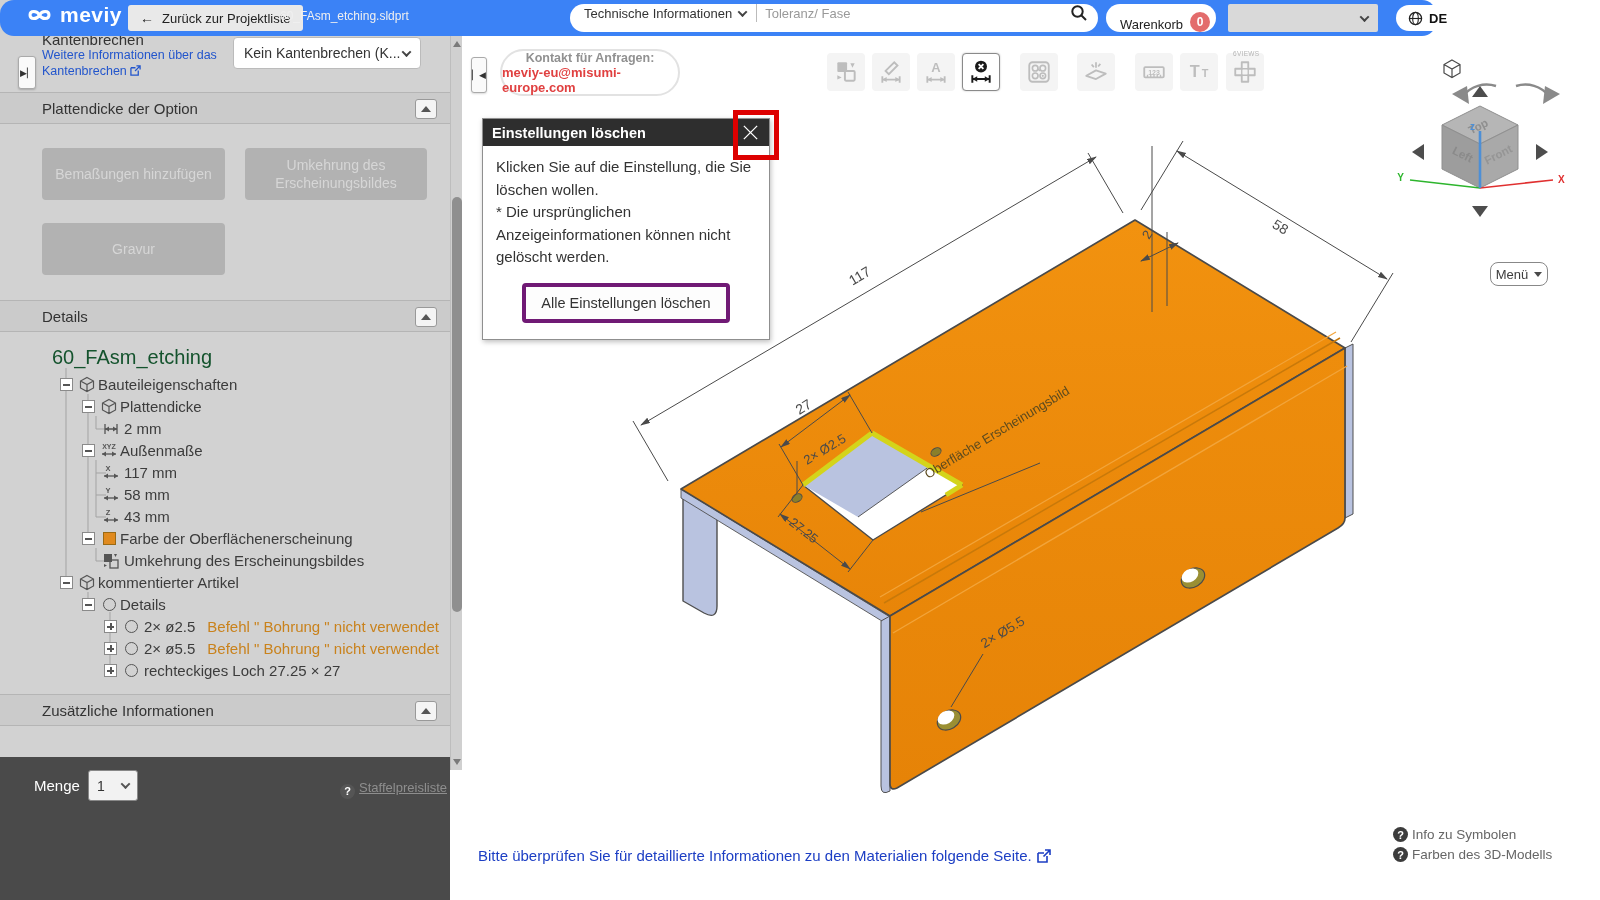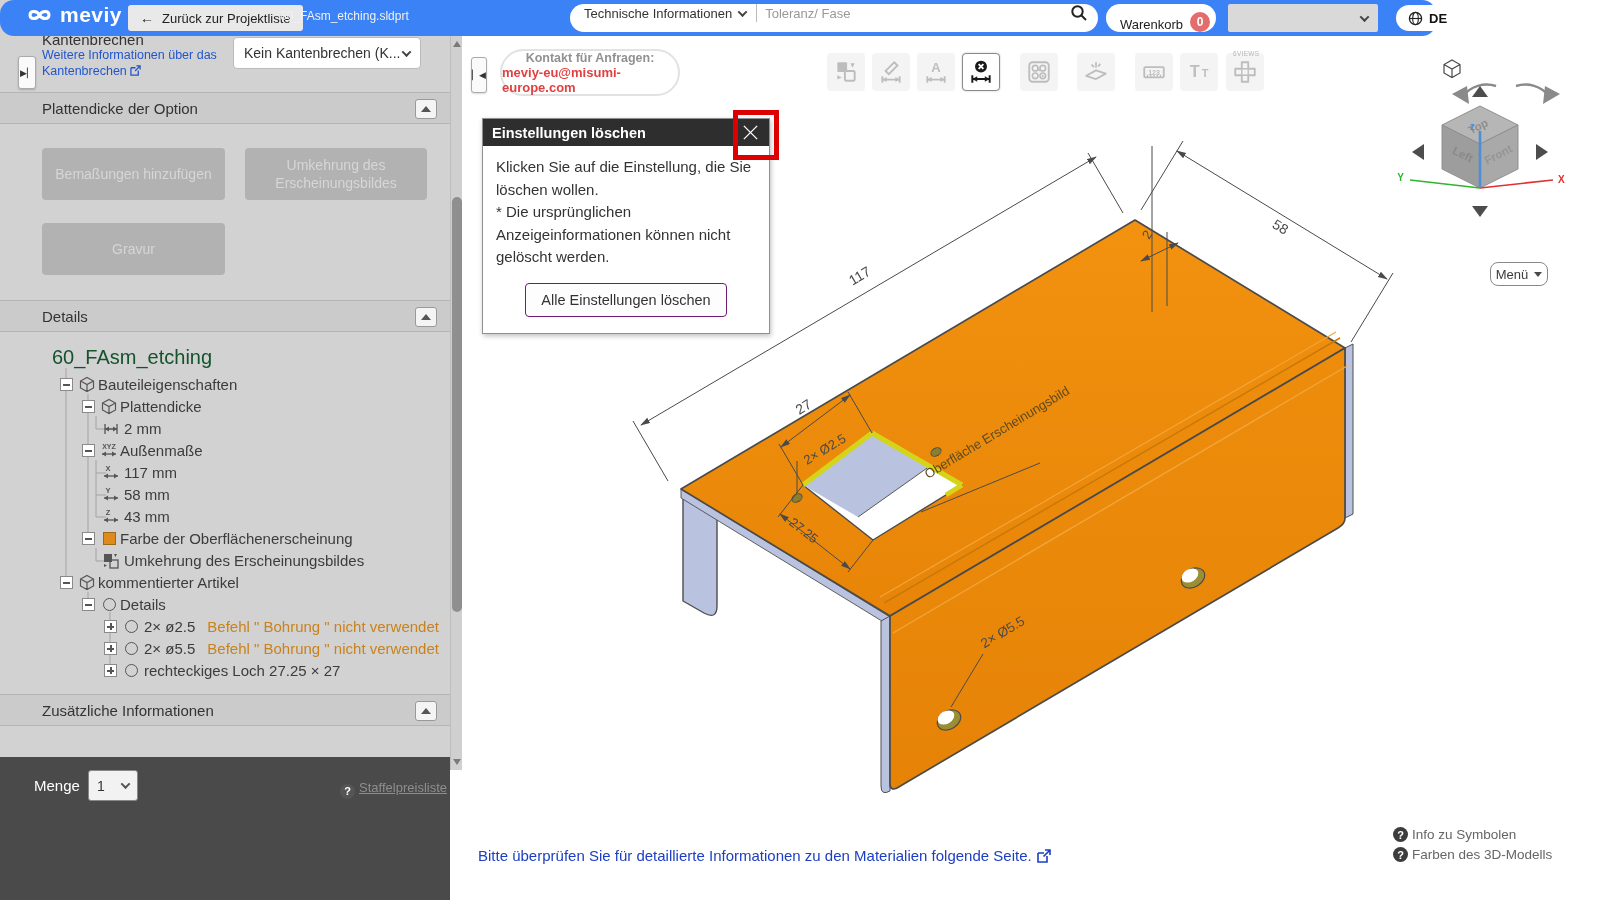--- a/index.html
+++ b/index.html
@@ -65,21 +65,21 @@
   .contactpill{position:absolute;left:500px;top:49px;width:180px;height:47px;border:2px solid #e2e2e2;border-radius:26px;display:flex;flex-direction:column;align-items:center;justify-content:center;z-index:10;background:#fff;}
   .contact-l1{font-size:12.5px;color:#919191;font-weight:bold;}
   .contact-email{font-size:13px;color:#E04040;font-weight:bold;cursor:pointer;}
   .toolbtn{position:absolute;top:53px;width:38px;height:38px;background:#f4f4f4;border-radius:4px;display:flex;align-items:center;justify-content:center;cursor:pointer;z-index:10;}
   .toolbtn.sel{background:#fff;border:1.5px solid #8a8a8a;box-shadow:0 0 2px rgba(0,0,0,.25);}
   .sixviews{position:absolute;left:1233px;top:50px;font-size:6.5px;color:#b5b5b5;z-index:11;letter-spacing:.3px;}
   .dialog{position:absolute;left:482px;top:118px;width:288px;z-index:40;background:#fff;border:1px solid #8f8f8f;box-shadow:1px 2px 5px rgba(0,0,0,.25);}
   .dialog-head{height:27px;background:#2e2e2e;color:#fff;display:flex;align-items:center;padding-left:9px;font-size:14.5px;font-weight:bold;position:relative;}
   .dialog-x{position:absolute;right:4px;top:2px;width:30px;height:23px;display:flex;align-items:center;justify-content:center;cursor:pointer;}
   .dialog-body{padding:10px 13px 14px 13px;font-size:15px;color:#333;line-height:1.5;}
-  .dialog-btn{display:block;margin:14px auto 2px auto;background:#fdfdfd;border:1px solid #701a75;border-radius:4px;padding:8px 15px;font-size:14.5px;color:#333;cursor:pointer;font-family:"Liberation Sans",sans-serif;}
+  .dialog-btn{display:block;margin:14px auto 2px auto;background:#fdfdfd;border:4px solid #701a75;border-radius:4px;padding:8px 15px;font-size:14.5px;color:#333;cursor:pointer;font-family:"Liberation Sans",sans-serif;}
   .redbox{position:absolute;left:733px;top:110px;width:46px;height:50px;border:5px solid #DD0000;z-index:45;}
   .menubtn{position:absolute;left:1490px;top:219px;width:58px;height:24px;background:#fff;border:1px solid #888;border-radius:8px;display:flex;align-items:center;justify-content:center;gap:6px;font-size:13px;color:#3c3c3c;cursor:pointer;z-index:10;margin-top:43px;}
   .tri-dn-s{width:0;height:0;border-left:4px solid transparent;border-right:4px solid transparent;border-top:5px solid #4a4a4a;}
   .matlink{position:absolute;left:478px;top:847px;font-size:15px;color:#1C3EC4;z-index:10;cursor:pointer;display:flex;align-items:center;gap:5px;}
   .inforow{position:absolute;font-size:13.5px;color:#666;z-index:10;display:flex;align-items:center;}
   svg text{font-family:"Liberation Sans",sans-serif;}
 </style>
 </head>
 <body>
 

